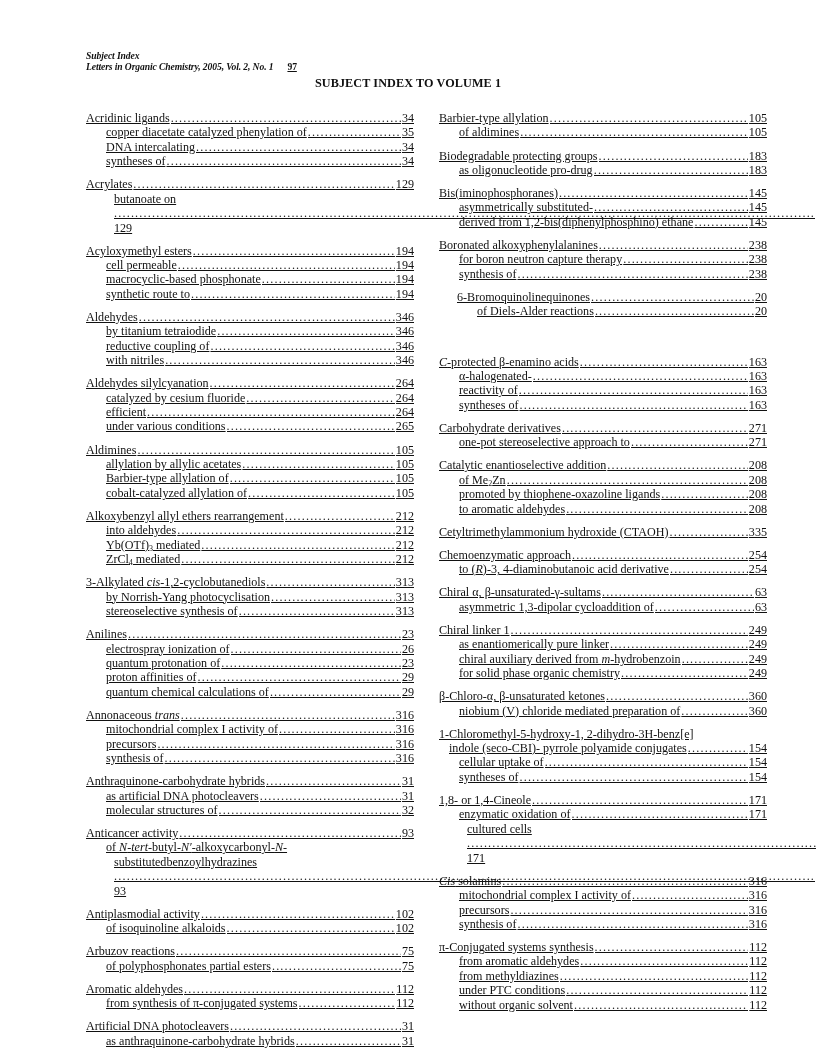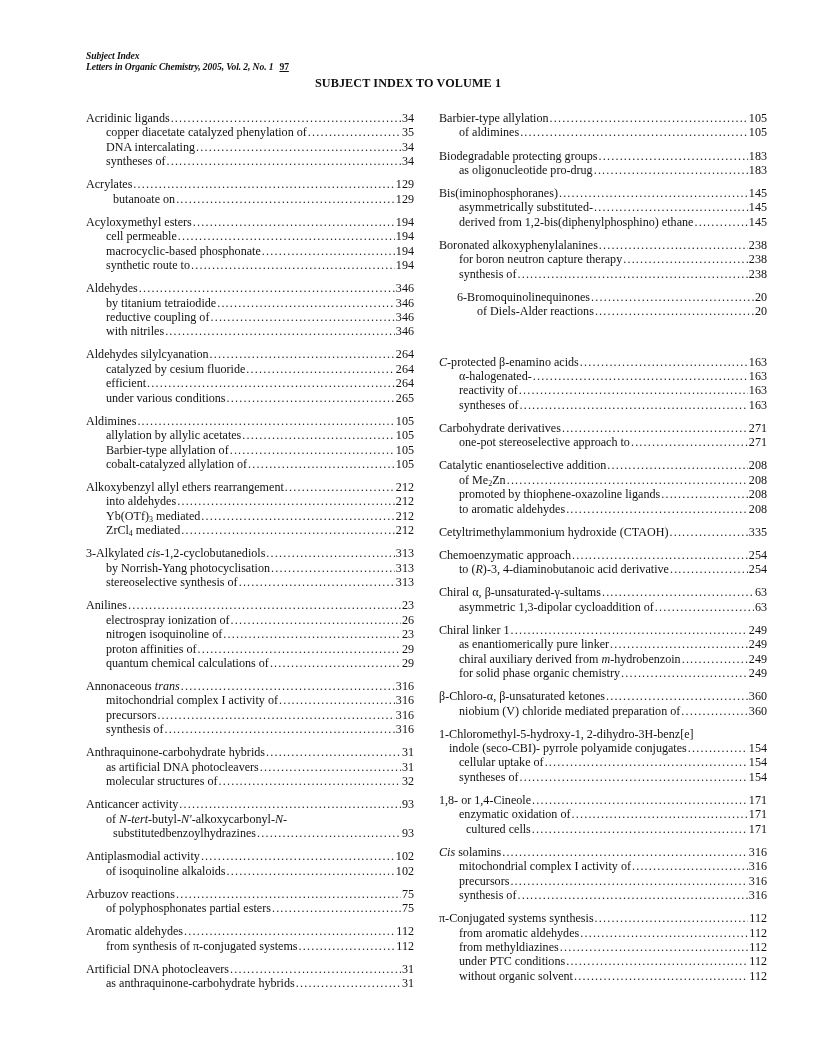--- a/index.html
+++ b/index.html
@@ -8,40 +8,40 @@
       font-family: "Liberation Serif", "DejaVu Serif", serif;
       color: #111111;
     }
     .running-head {
       position: absolute; top: 50px; left: 86px; right: 38px;
       font-size: 9.6px; font-style: italic; font-weight: bold;
       display: flex; justify-content: space-between;
       letter-spacing: -0.1px;
       flex-direction: column;
     }
-    .running-head .right { display: flex; gap: 6px; }
+    .running-head .right { display: flex; gap: 14px; }
     .running-head .pageno { font-style: normal; text-decoration: underline; }
     .page-title {
       position: absolute; top: 76px; left: 0; right: 0;
       text-align: center; font-weight: bold; font-size: 12.2px;
       letter-spacing: 0.1px;
     }
     .col {
       position: absolute; top: 111px; width: 328px;
       font-size: 12.1px; line-height: 14.4px;
     }
     .col-left  { left: 86px; }
     .col-right { left: 439px; }
-    .group { margin-bottom: 8.7px; }
+    .group { margin-bottom: 8.7px; text-decoration: underline; }
     .group.gap-after-large { margin-bottom: 36px; margin-left: 18px; }
     .entry {
       display: flex; align-items: baseline; white-space: nowrap;
     }
     .entry.sub { padding-left: 20px; }
-    .entry.cont { padding-left: 27px; }
+    .entry.cont { padding-left: 27px; flex-direction: column; }
     .entry.head-cont { padding-left: 10px; }
     .entry .label { flex: 0 0 auto; }
     .entry .leader {
       flex: 1 1 auto; overflow: hidden; margin: 0 1px;
       letter-spacing: 1.2px; color: #222;
     }
     .entry .leader::before {
       content: "......................................................................................................................................................................";
     }
     .entry .page { flex: 0 0 auto; text-align: right; }
@@ -229,21 +229,21 @@
         <span class="label">Anilines</span>
         <span class="leader"></span>
         <span class="page">23</span>
       </div>
       <div class="entry sub">
         <span class="label">electrospray ionization of</span>
         <span class="leader"></span>
         <span class="page">26</span>
       </div>
       <div class="entry sub">
-        <span class="label">nitrogen isoquinoline of</span>
+        <span class="label">quantum protonation of</span>
         <span class="leader"></span>
         <span class="page">23</span>
       </div>
       <div class="entry sub">
         <span class="label">proton affinities of</span>
         <span class="leader"></span>
         <span class="page">29</span>
       </div>
       <div class="entry sub">
         <span class="label">quantum chemical calculations of</span>

